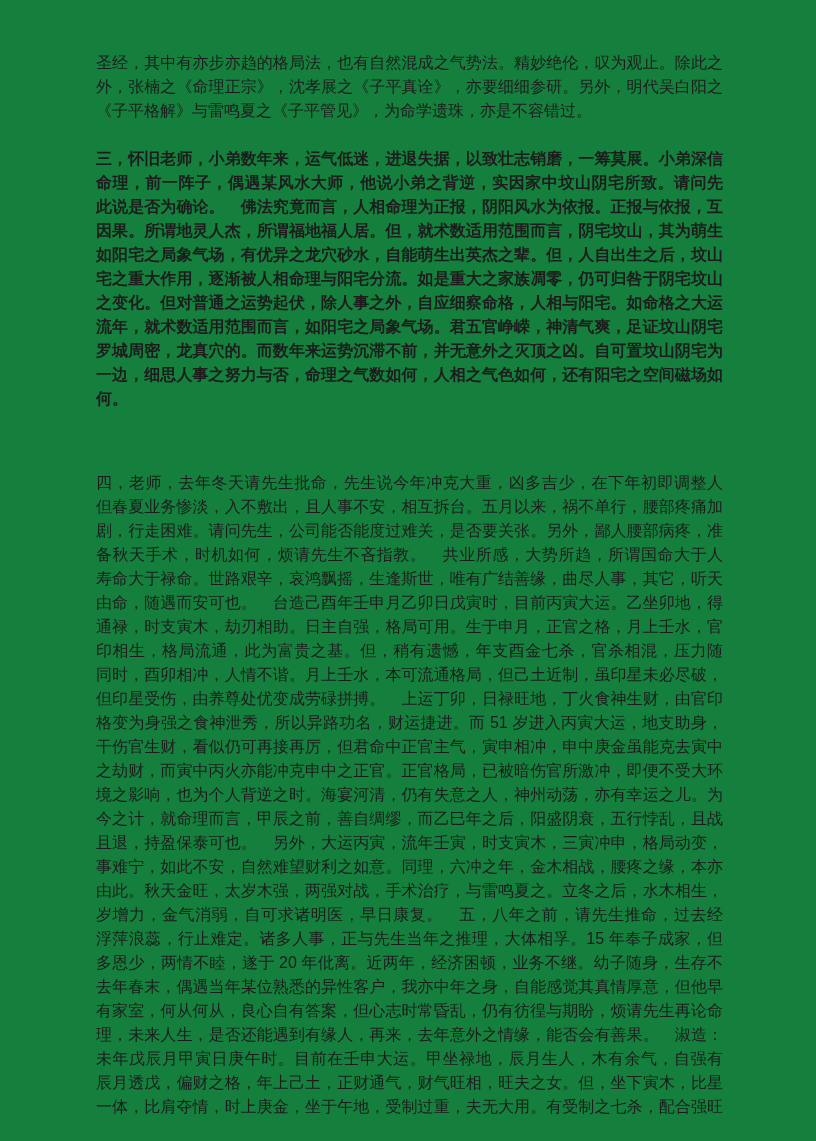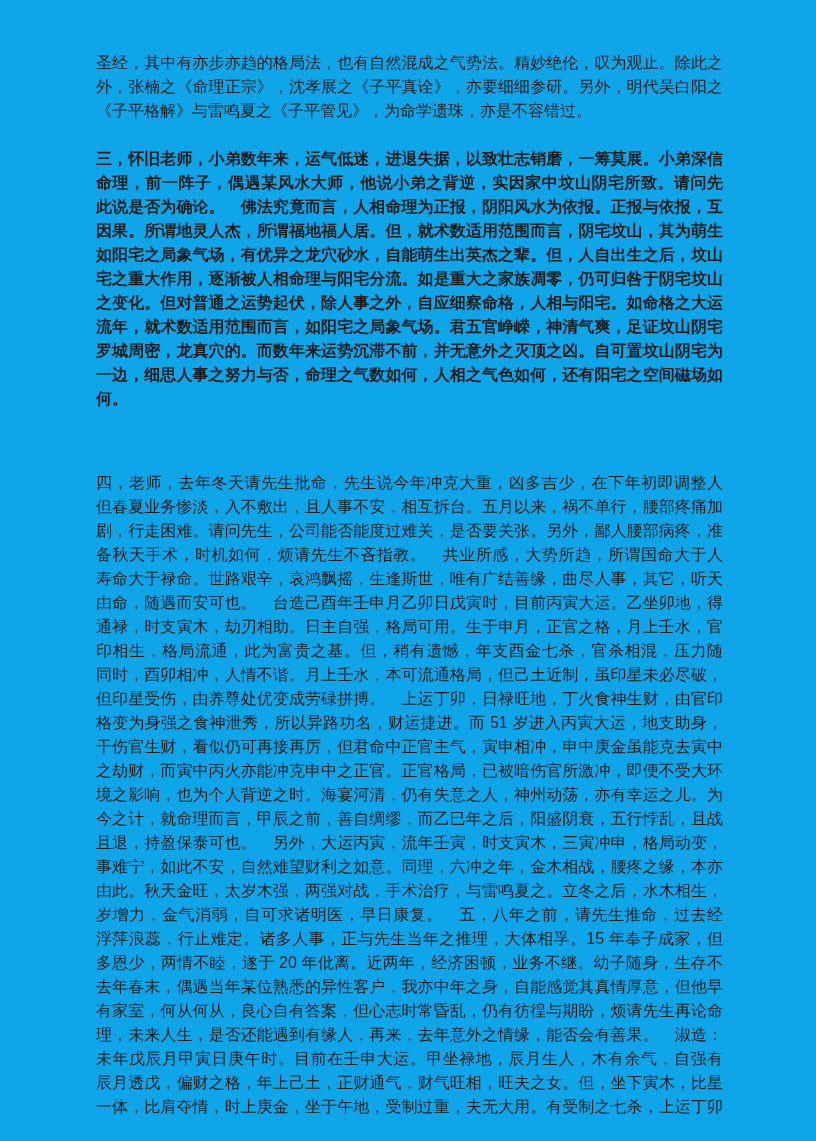--- a/index.html
+++ b/index.html
@@ -4,21 +4,21 @@
 <style>
   html, body {
     margin: 0;
     padding: 0;
     background: #ffffff;
   }
   .page {
     position: relative;
     width: 816px;
     height: 1141px;
-    background: #0ea5e9;
+    background: #15803d;
     overflow: hidden;
   }
   .text-block {
     position: absolute;
     left: 96px;
     top: 51px;
     width: 627px;
     font-family: "Liberation Sans", "DejaVu Sans", sans-serif;
     font-size: 16px;
     line-height: 24px;
@@ -87,16 +87,16 @@
         <div class="line justified">事难宁，如此不安，自然难望财利之如意。同理，六冲之年，金木相战，腰疼之缘，本亦</div>
         <div class="line justified">由此。秋天金旺，太岁木强，两强对战，手术治疗，与雷鸣夏之。立冬之后，水木相生，太</div>
         <div class="line justified">岁增力，金气消弱，自可求诸明医，早日康复。　五，八年之前，请先生推命，过去经历，</div>
         <div class="line justified">浮萍浪蕊，行止难定。诸多人事，正与先生当年之推理，大体相孚。15 年奉子成家，但怨</div>
         <div class="line justified">多恩少，两情不睦，遂于 20 年仳离。近两年，经济困顿，业务不继。幼子随身，生存不易。</div>
         <div class="line justified">去年春末，偶遇当年某位熟悉的异性客户，我亦中年之身，自能感觉其真情厚意，但他早</div>
         <div class="line justified">有家室，何从何从，良心自有答案，但心志时常昏乱，仍有彷徨与期盼，烦请先生再论命</div>
         <div class="line justified">理，未来人生，是否还能遇到有缘人，再来，去年意外之情缘，能否会有善果。　淑造：己</div>
         <div class="line justified">未年戊辰月甲寅日庚午时。目前在壬申大运。甲坐禄地，辰月生人，木有余气，自强有余，</div>
         <div class="line justified">辰月透戊，偏财之格，年上己土，正财通气，财气旺相，旺夫之女。但，坐下寅木，比星</div>
-        <div class="line justified">一体，比肩夺情，时上庚金，坐于午地，受制过重，夫无大用。有受制之七杀，上运丁卯</div>
+        <div class="line justified">一体，比肩夺情，时上庚金，坐于午地，受制过重，夫无大用。有受制之七杀，配合强旺</div>
       </div>
     </div>
 </div>
 
 </body></html>

